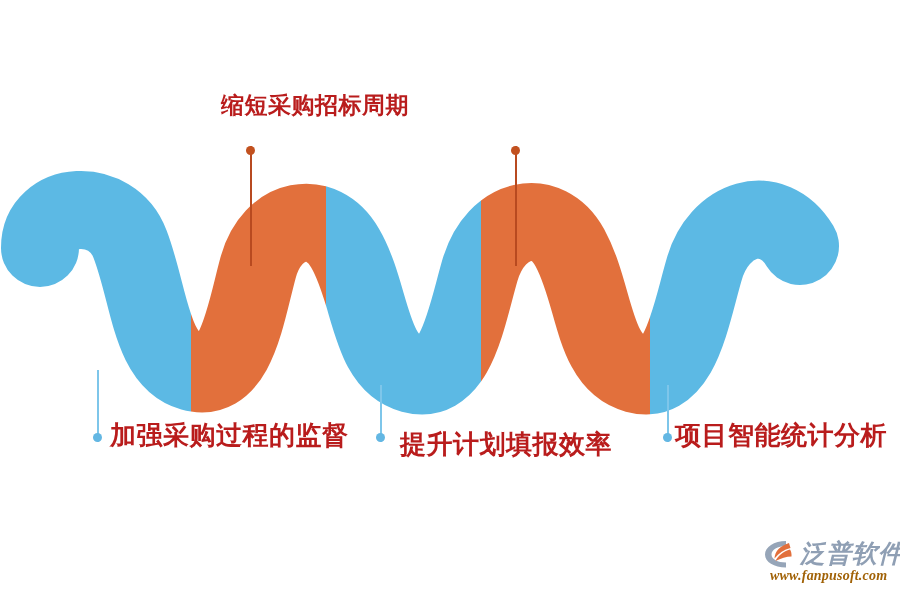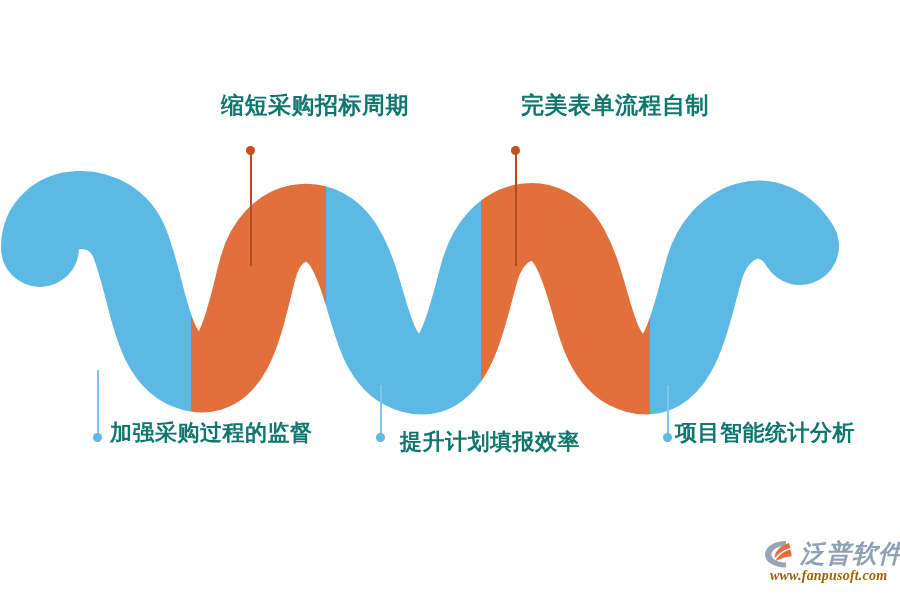--- a/index.html
+++ b/index.html
@@ -32,29 +32,29 @@
     width: 900px;
     height: 600px;
     pointer-events: none;
   }
 
   
   .label {
     position: absolute;
     white-space: nowrap;
     font-weight: bold;
-    color: #0f766e;
+    color: #b91c1c;
     letter-spacing: 0.5px;
     line-height: 1;
   }
   .label-top {
     font-size: 23px;
   }
   .label-bottom {
-    font-size: 22px;
+    font-size: 26px;
   }
 
   #label-top-1 { left: 221px; top: 94px; }
   #label-top-2 { left: 521px; top: 94px; }
 
   #label-bottom-1 { left: 110px; top: 422px; }
   #label-bottom-2 { left: 400px; top: 422px; margin-top: 9px; }
   #label-bottom-3 { left: 675px; top: 422px; }
 
   
@@ -206,21 +206,20 @@
     <div class="stem"></div>
     <div class="dot"></div>
   </div>
   <div class="connector bottom" id="conn-bot-3">
     <div class="stem"></div>
     <div class="dot"></div>
   </div>
 
   <div class="label label-top" id="label-top-1">缩短采购招标周期</div>
 
-  <div class="label label-top" id="label-top-2">完美表单流程自制</div>
 
   <div class="label label-bottom" id="label-bottom-1">加强采购过程的监督</div>
 
   <div class="label label-bottom" id="label-bottom-2">提升计划填报效率</div>
 
   <div class="label label-bottom" id="label-bottom-3">项目智能统计分析</div>
 
   <div id="logo">
     <svg id="logo-mark" viewBox="0 0 34 28">
       <path d="M22 1 C10 1, 1 7, 1 14.5 C1 22, 10 27.5, 22 27.5 L22 22.5

